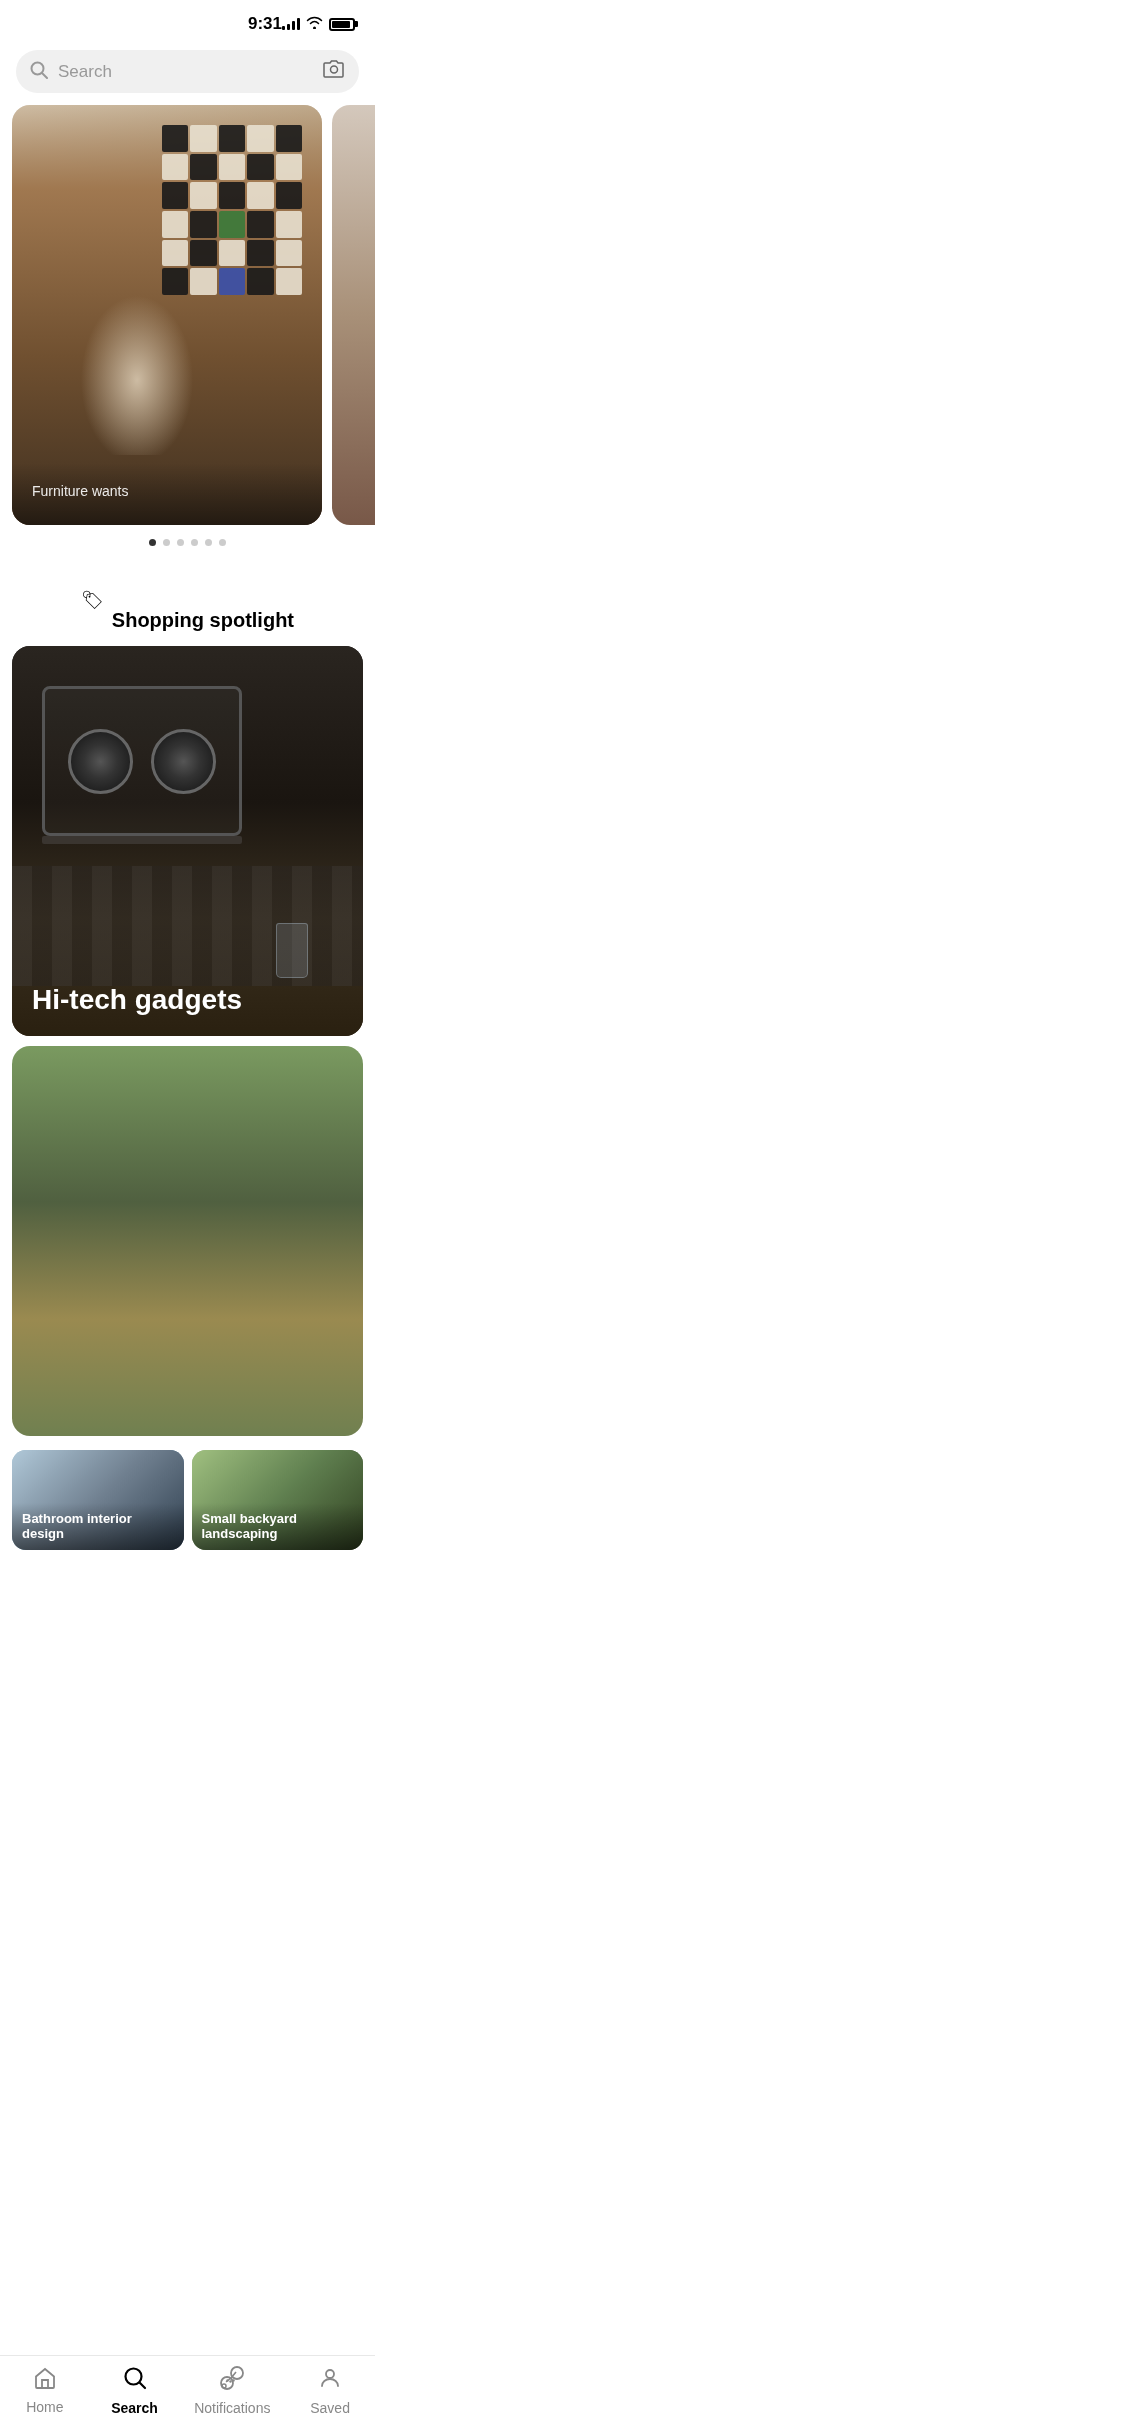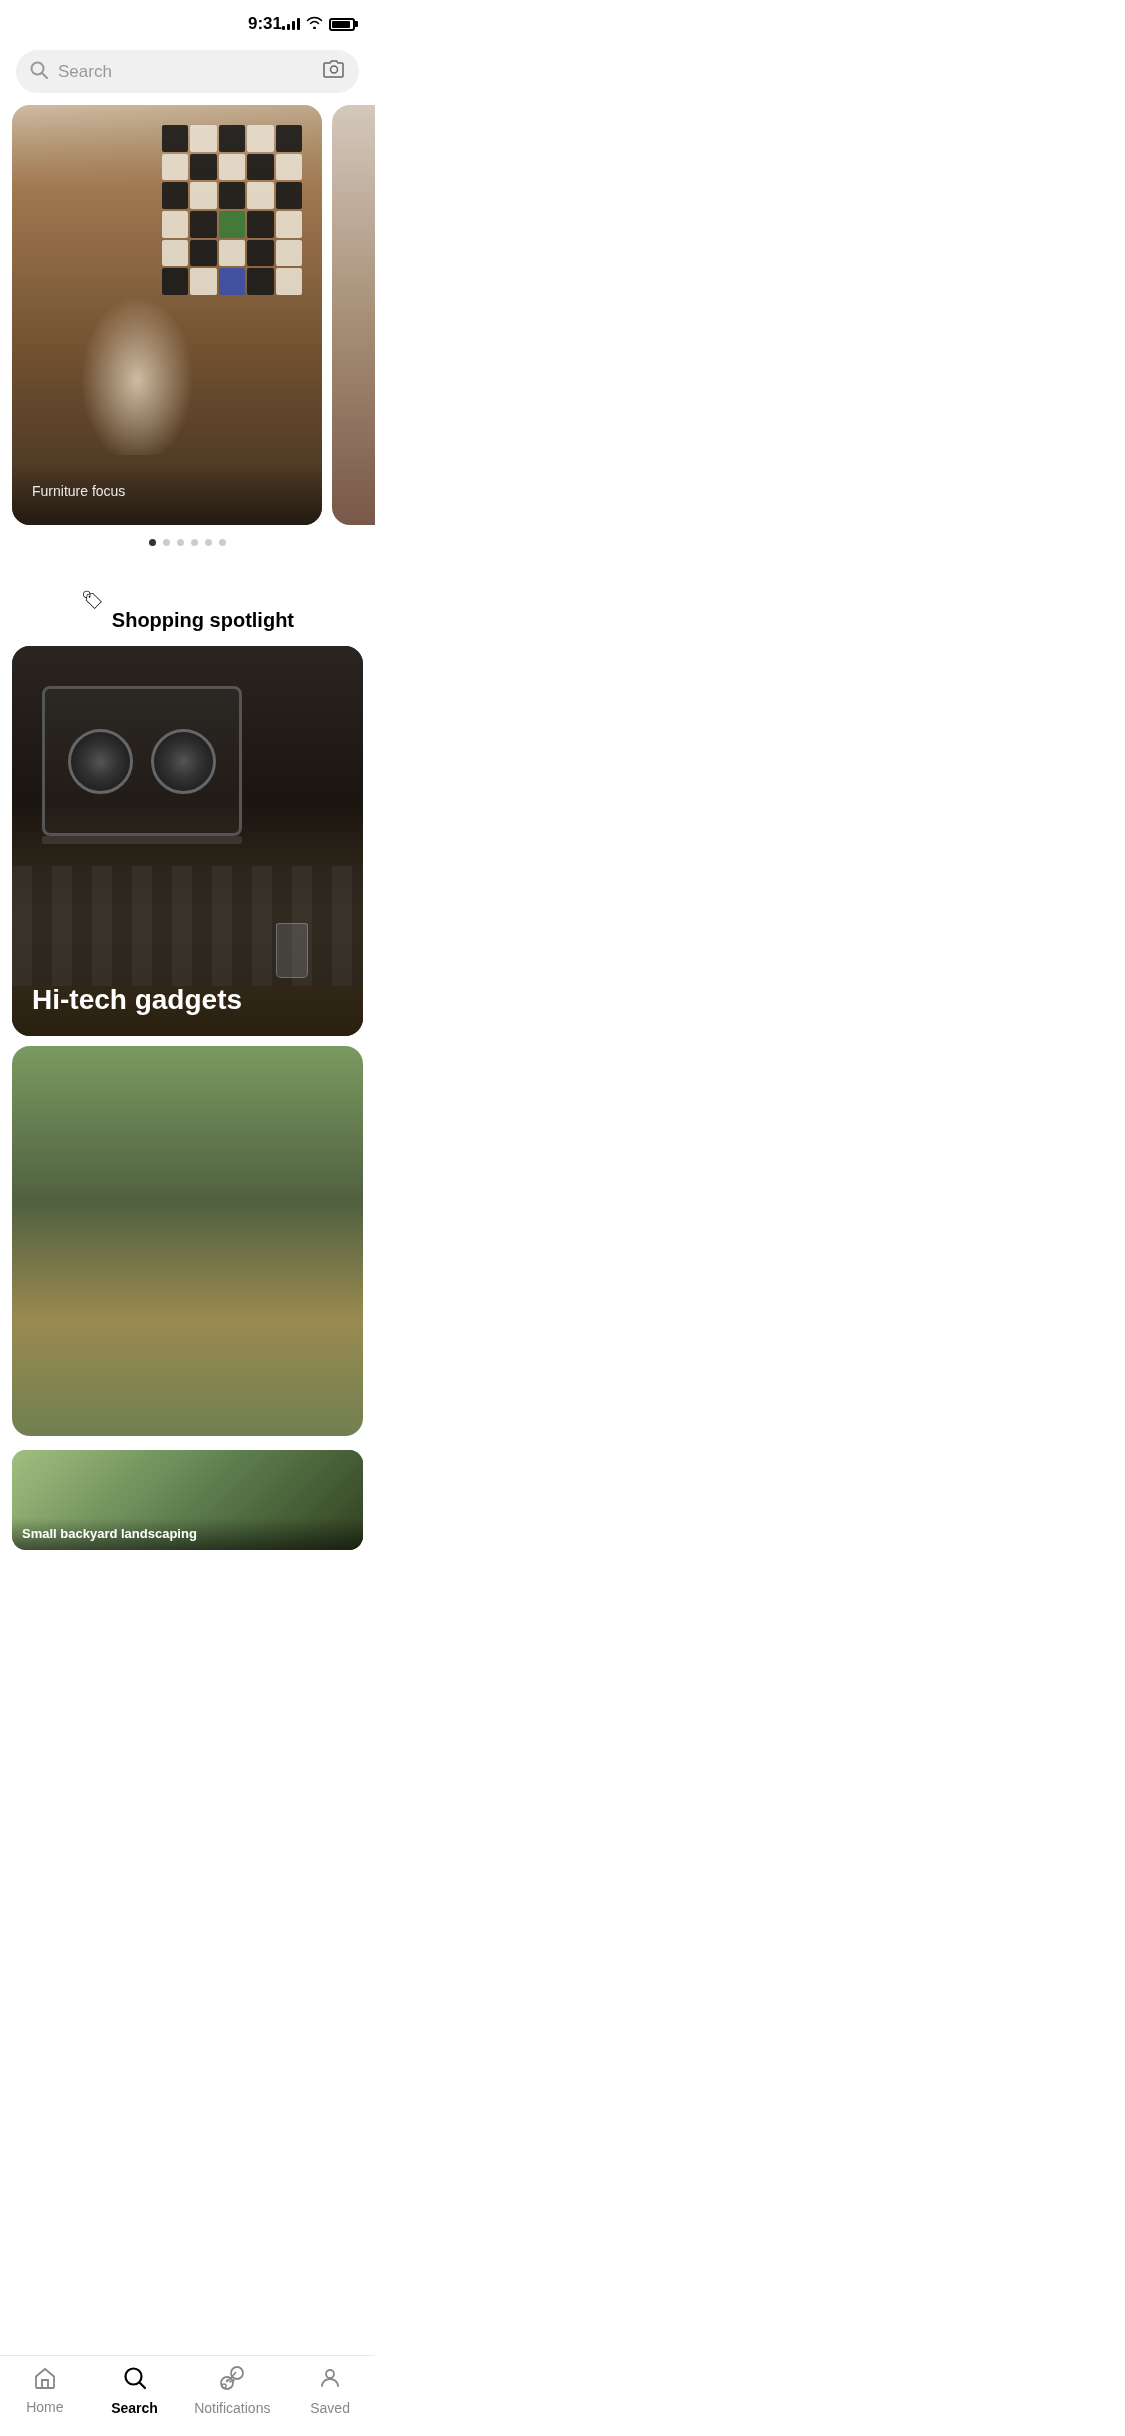--- a/index.html
+++ b/index.html
@@ -392,21 +392,21 @@
             <div style="background:#e8e0d0;border-radius:2px;"></div>
             <div style="background:#1a1a1a;border-radius:2px;"></div>
             <div style="background:#e8e0d0;border-radius:2px;"></div>
             <div style="background:#3a50aa;border-radius:2px;"></div>
             <div style="background:#1a1a1a;border-radius:2px;"></div>
             <div style="background:#e8e0d0;border-radius:2px;"></div>
           </div>
 
           <div style="position:absolute;bottom:70px;left:15px;width:200px;height:250px;background:radial-gradient(ellipse 80px 120px at 55% 70%,#d8c8b0 0%,transparent 70%);opacity:0.9;"></div>
           <div class="card-overlay">
-            <div class="card-subtitle">Furniture focus</div>
+            <div class="card-subtitle">Furniture wants</div>
           </div>
         </div>
 
         <div class="carousel-card carousel-card-side" style="min-width:65px;background:linear-gradient(180deg,#d4c8bc 0%,#a89078 50%,#785848 100%);"></div>
       </div>
     </div>
 
     <div class="carousel-dots">
       <div class="dot active"></div>
       <div class="dot"></div>
@@ -444,20 +444,26 @@
             <div class="shopping-card-title">Hi-tech gadgets</div>
           </div>
         </div>
 
         <div class="shopping-card shopping-card-side" style="min-width:65px;background:linear-gradient(180deg,#7a9a60 0%,#506040 40%,#9a8a50 70%,#708050 100%);"></div>
       </div>
     </div>
   </div>
 
   <div class="bottom-previews">
+    <div class="preview-card preview-card-left">
+      <div style="position:absolute;top:0;left:0;right:0;bottom:0;background:linear-gradient(135deg,#b0c8d8 0%,#708090 50%,#304050 100%);"></div>
+      <div class="preview-card-overlay">
+        <div class="preview-card-title">Bathroom interior design</div>
+      </div>
+    </div>
     <div class="preview-card preview-card-right">
       <div style="position:absolute;top:0;left:0;right:0;bottom:0;background:linear-gradient(135deg,#a0c080 0%,#608050 50%,#304020 100%);"></div>
       <div class="preview-card-overlay">
         <div class="preview-card-title">Small backyard landscaping</div>
       </div>
     </div>
   </div>
 
 </div>
 

